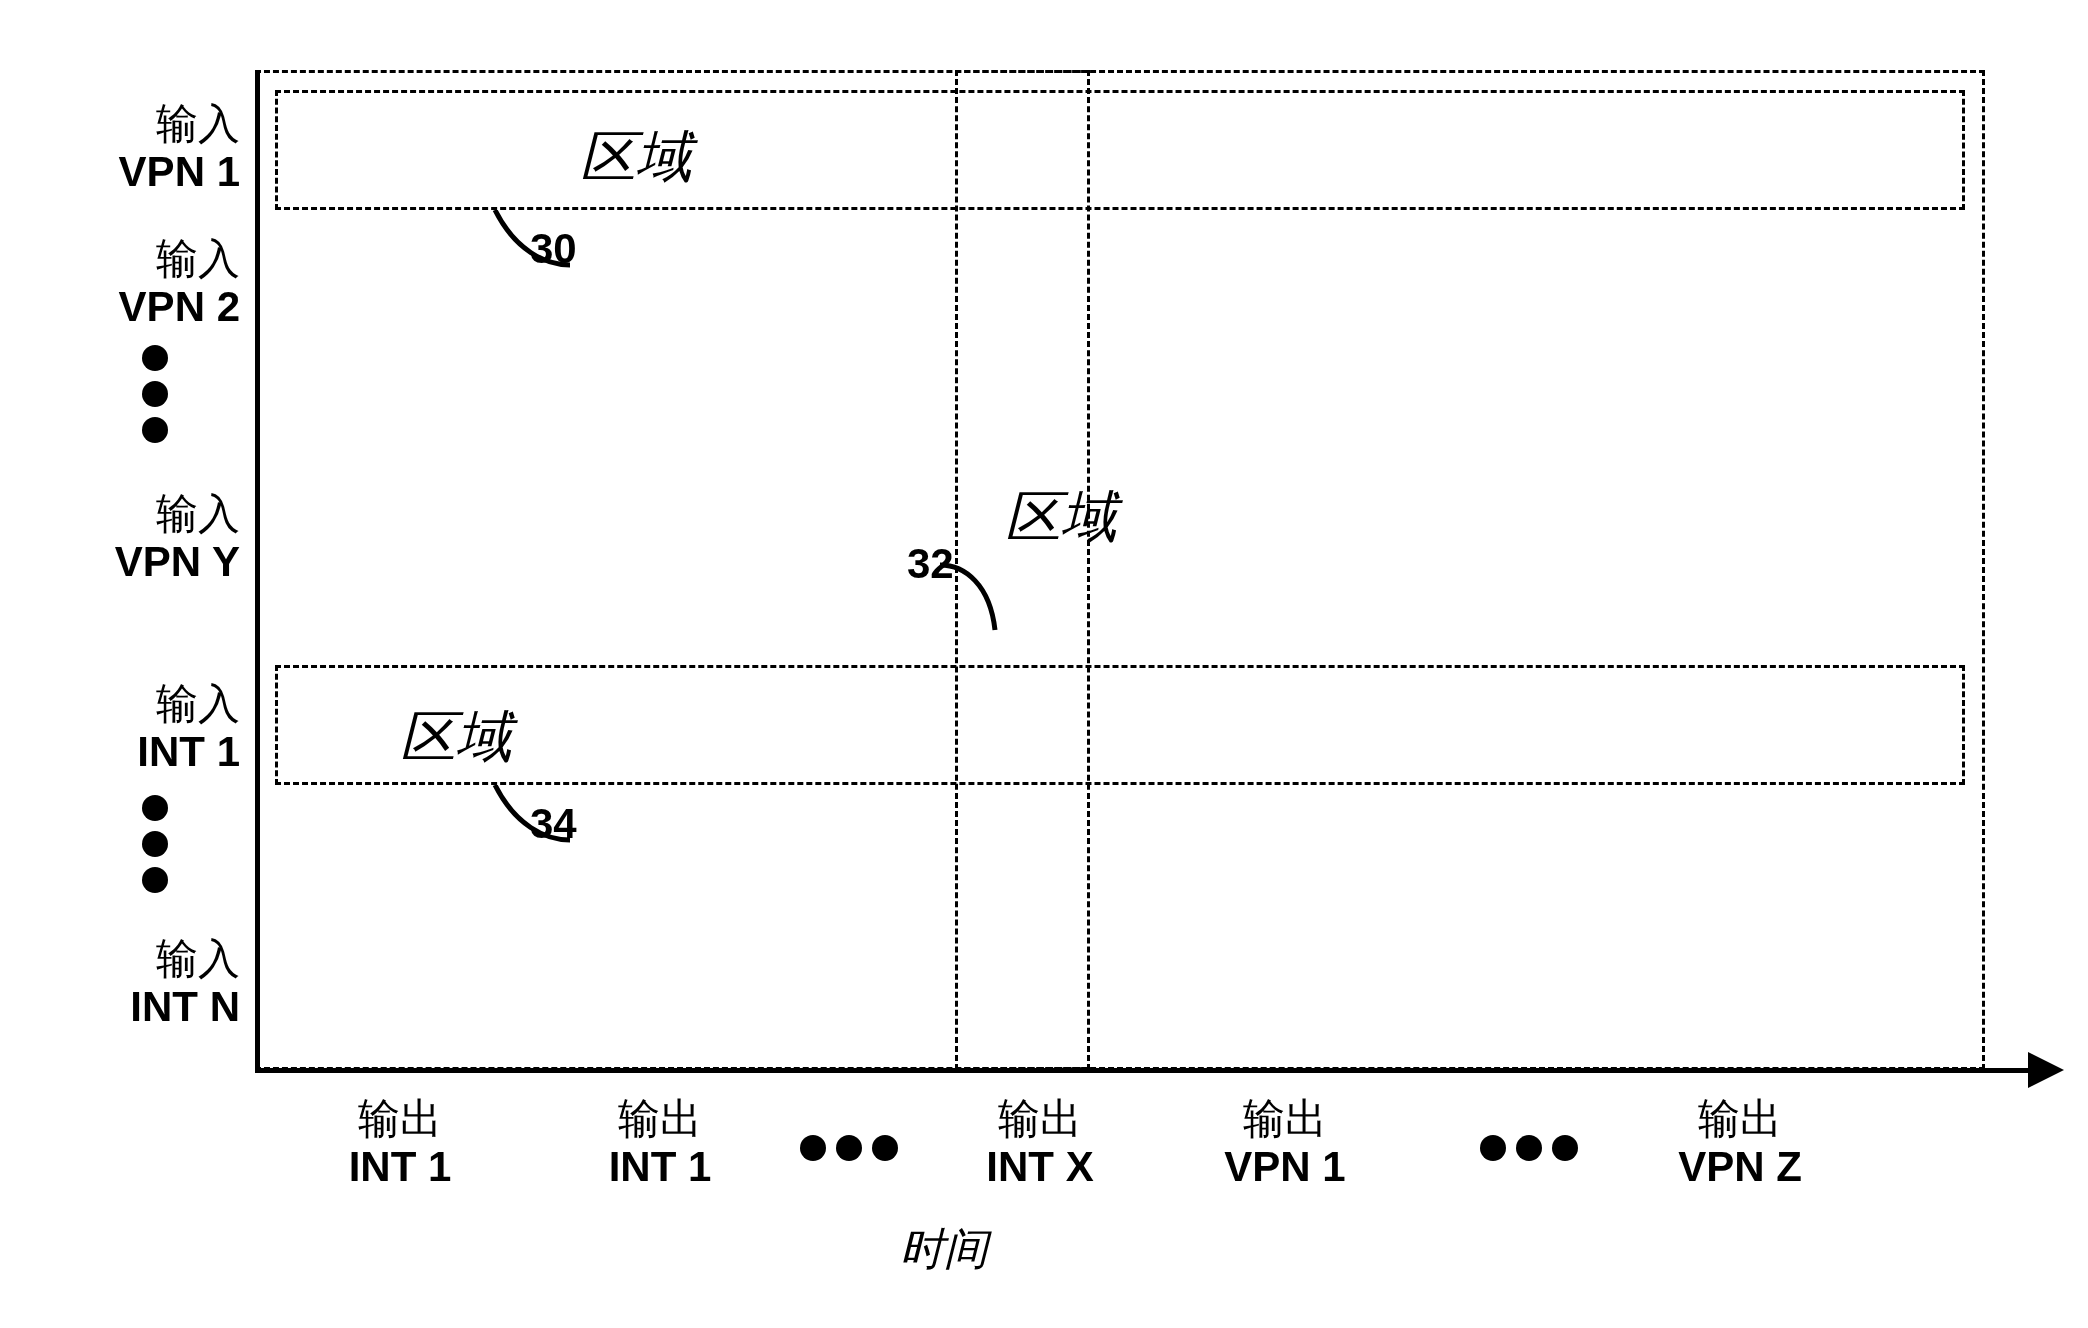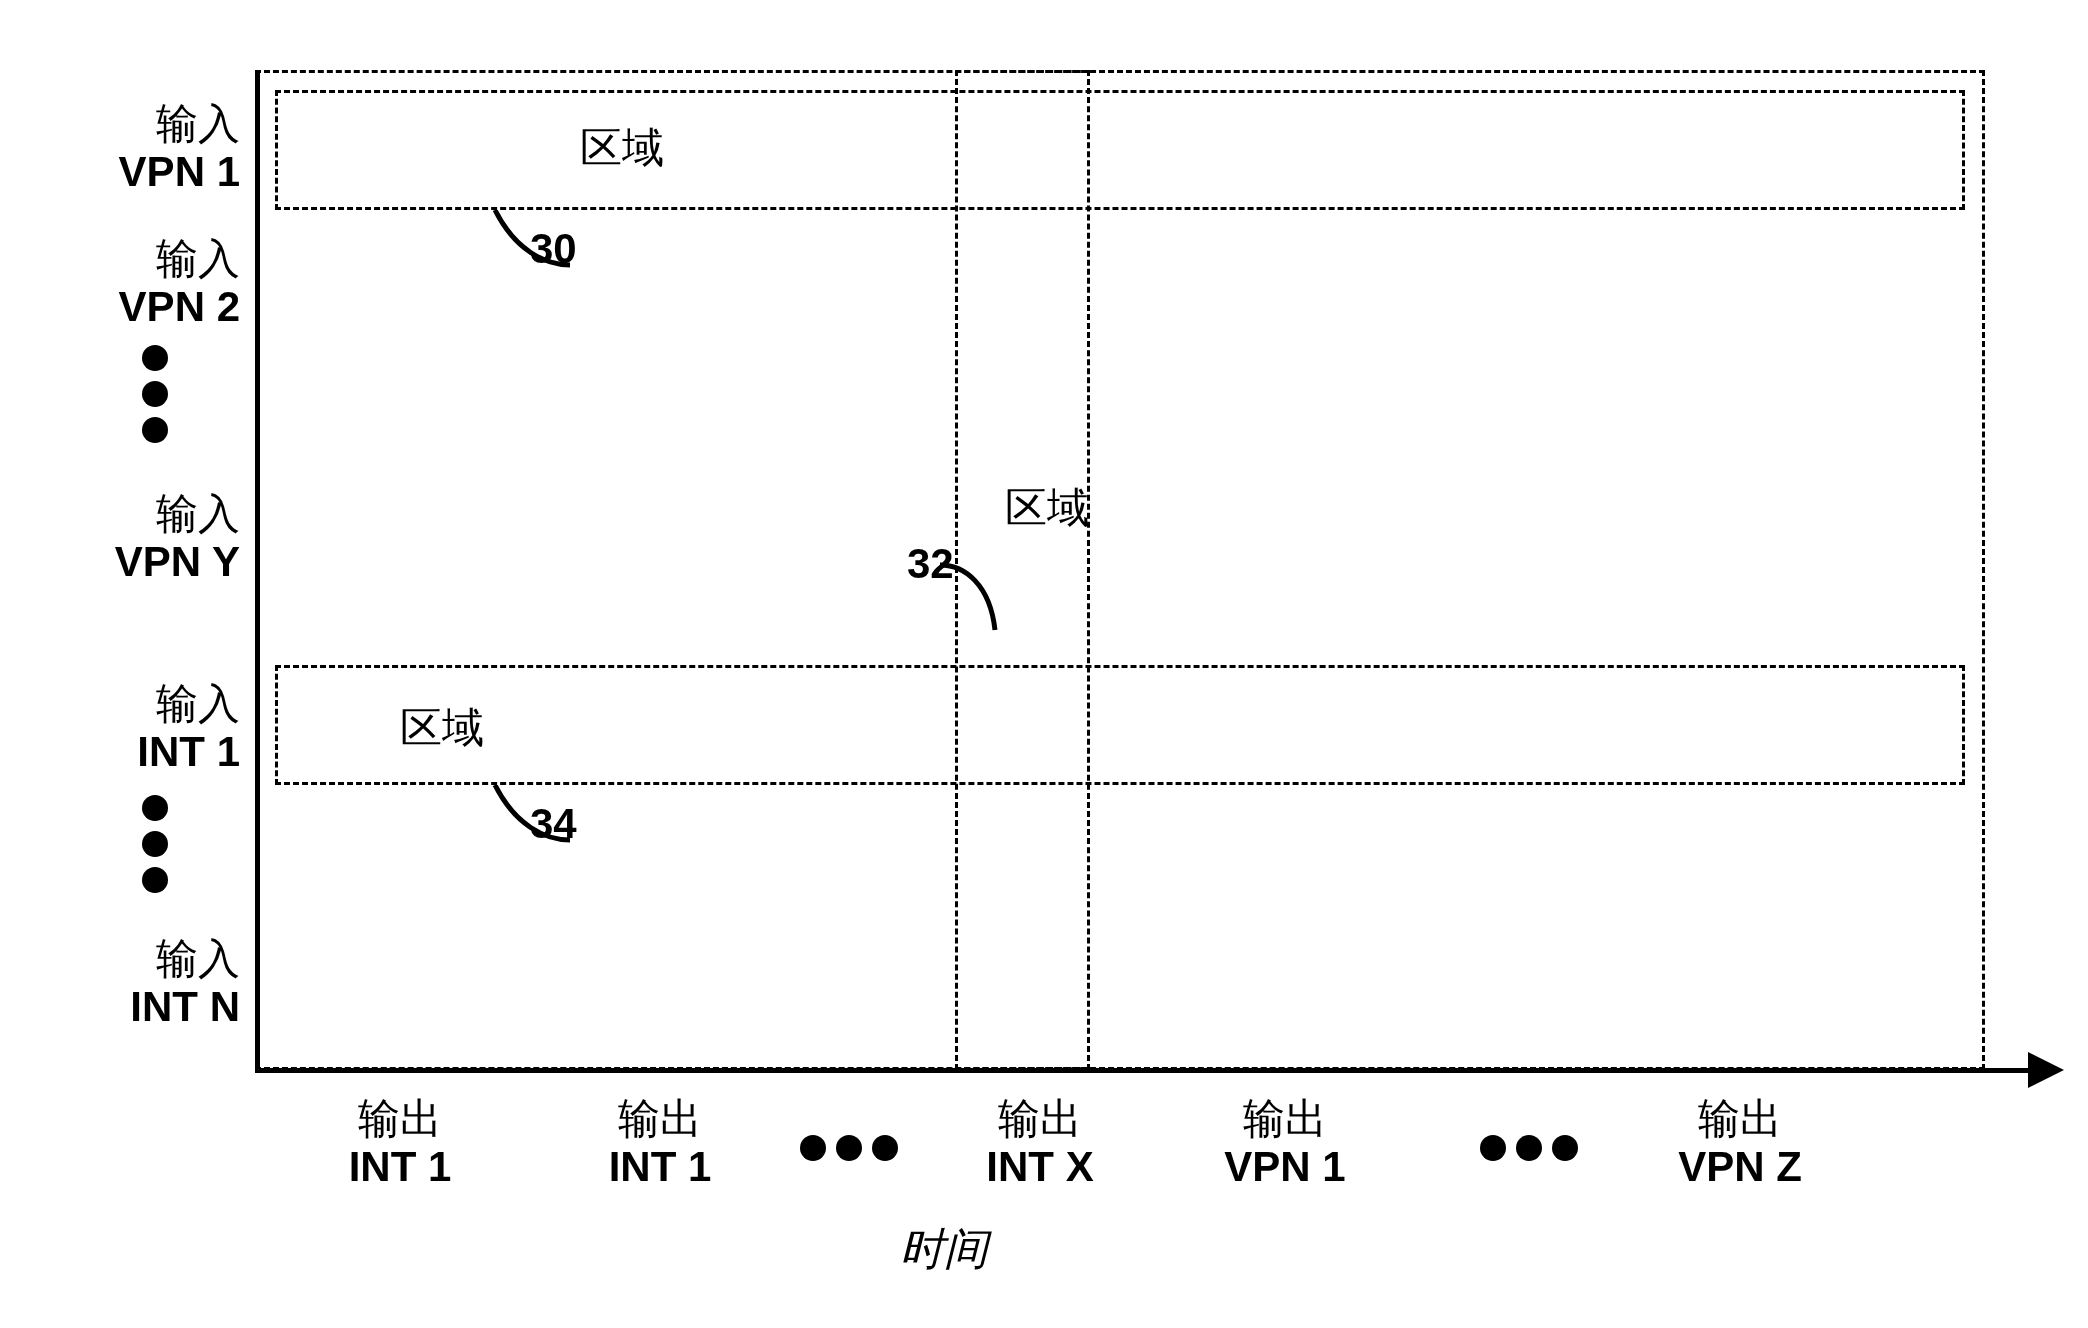--- a/index.html
+++ b/index.html
@@ -28,22 +28,23 @@
     text-align: center;
     font-size: 42px;
     line-height: 1.15;
   }
   .x-label .bold { font-weight: 800; }
   .axis-title {
     font-size: 44px;
     font-weight: 400;
   }
   .region-label {
-    font-size: 42px;
+    font-size: 56px;
     font-weight: 400;
+    font-style: italic;
   }
   .num-label {
     font-size: 42px;
     font-weight: 700;
   }
   .dot {
     width: 26px;
     height: 26px;
     background: #000;
     border-radius: 50%;

